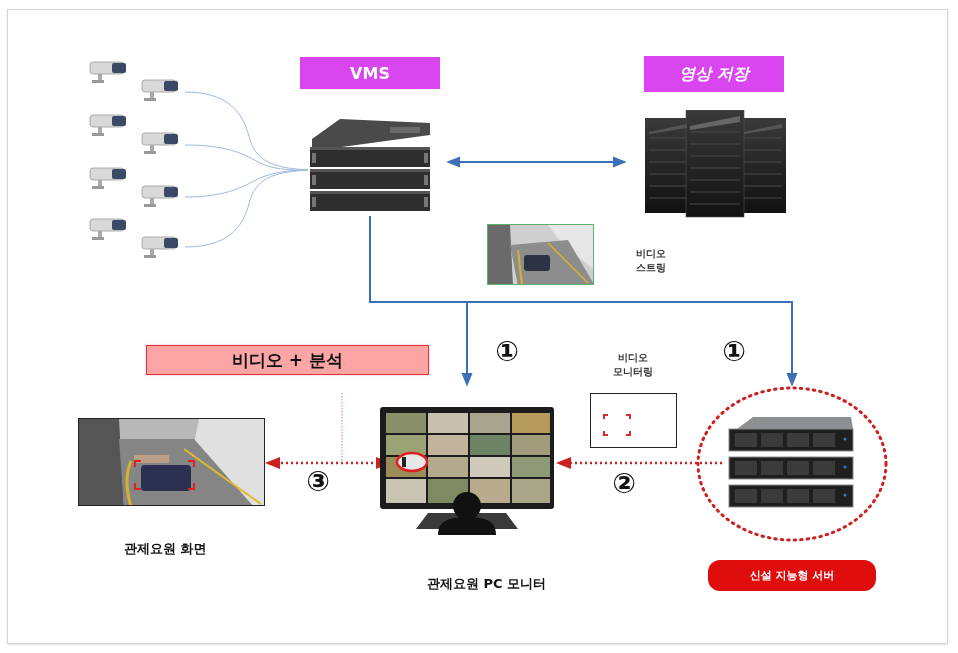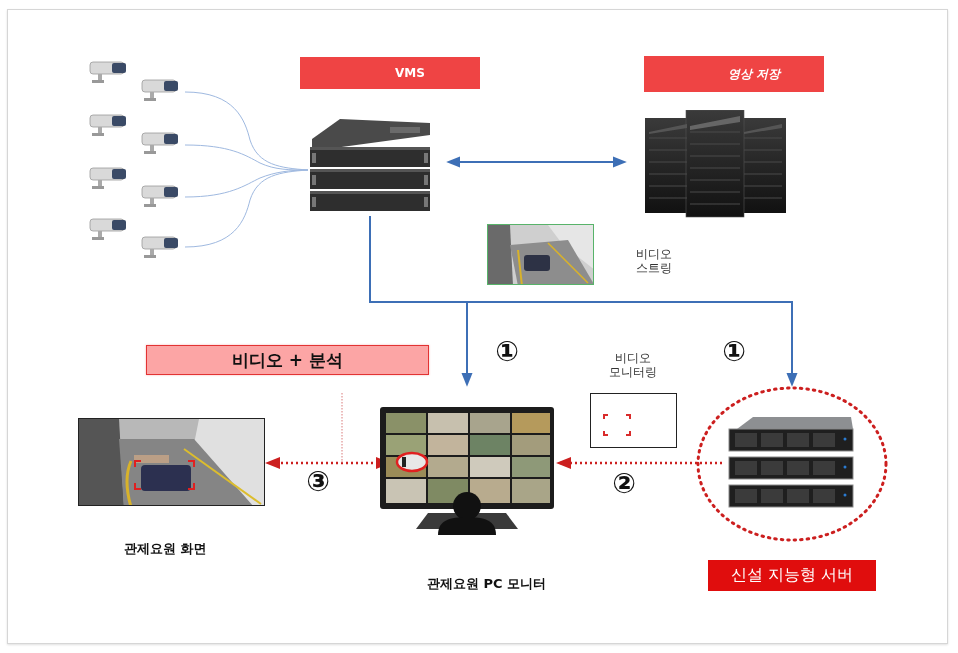--- a/index.html
+++ b/index.html
@@ -1,23 +1,23 @@
 <!DOCTYPE html>
 <html><head>
 <meta charset="utf-8">
 <style>
   html, body { margin:0; padding:0; background:#ffffff; }
   body { width:958px; height:653px; position:relative; overflow:hidden; font-family:"DejaVu Sans", sans-serif; }
   .frame { position:absolute; left:7px; top:9px; width:939px; height:633px; border:1px solid #d6d6d6; box-shadow:0 1px 2px rgba(0,0,0,0.12); background:#fff; }
   .abs { position:absolute; }
   svg.overlay { position:absolute; left:0; top:0; width:958px; height:653px; pointer-events:none; }
-  .blue-label { position:absolute; background:#ef4444; color:#fff; font-weight:bold; font-size:12px; display:flex; align-items:center; justify-content:center;padding-left:40px; }
-  .red-label { position:absolute; background:#e00d0d; color:#fff; font-weight:normal; font-size:16px; display:flex; align-items:center; justify-content:center; }
+  .blue-label { position:absolute; background:#d946ef; color:#fff; font-weight:bold; font-size:16px; display:flex; align-items:center; justify-content:center; }
+  .red-label { position:absolute; background:#e00d0d; color:#fff; font-weight:bold; font-size:11px; display:flex; align-items:center; justify-content:center;border-radius:12px; }
   .caption { position:absolute; font-size:13px; font-weight:bold; color:#111; white-space:nowrap; }
-  .small-caption { position:absolute; font-size:12px; color:#333; line-height:14px; text-align:center; }
+  .small-caption { position:absolute; font-size:10px; color:#333; line-height:14px; text-align:center;font-weight:bold; }
   .circle-num { position:absolute; width:26px; height:26px; border:2px solid #111; border-radius:50%; font-size:17px; font-weight:bold; color:#111; display:flex; align-items:center; justify-content:center; box-sizing:border-box; }
   .va-box { position:absolute; left:146px; top:345px; width:283px; height:30px; border:1.5px solid #e23333; box-sizing:border-box; display:flex; align-items:center; justify-content:center; font-size:17px; font-weight:bold; color:#111; background:#fca5a5; box-shadow:0 0 2px rgba(226,51,51,0.35); }
   .result-box { position:absolute; left:590px; top:393px; width:87px; height:55px; border:1.5px solid #222; box-sizing:border-box; background:#fff; }
   .thumb { position:absolute; overflow:hidden; }
 </style>
 </head>
 <body>
 
 <div class="frame"></div>
 

